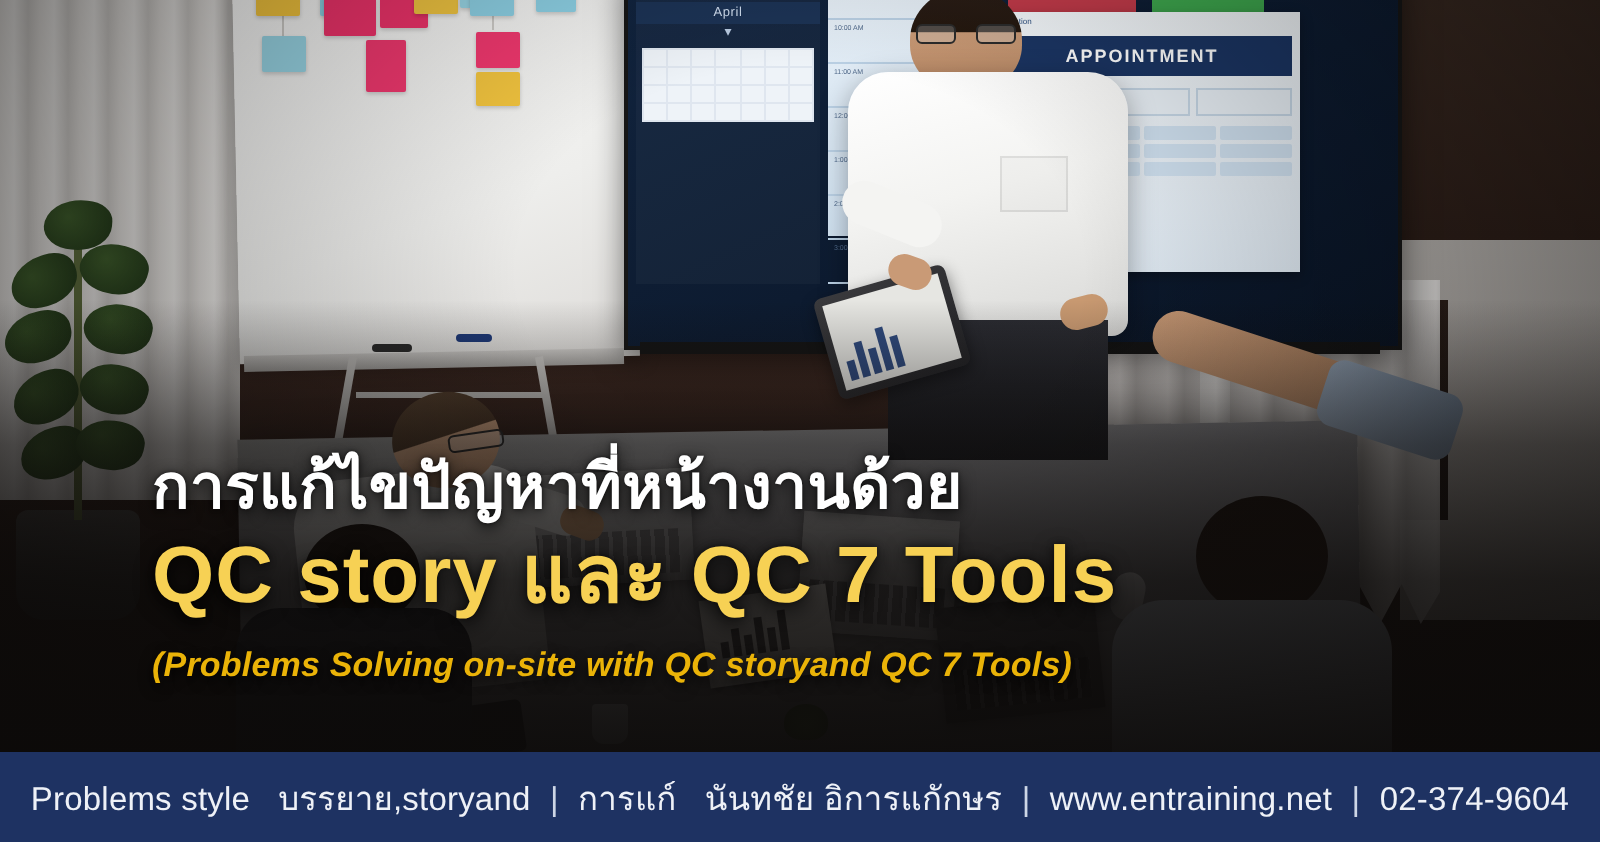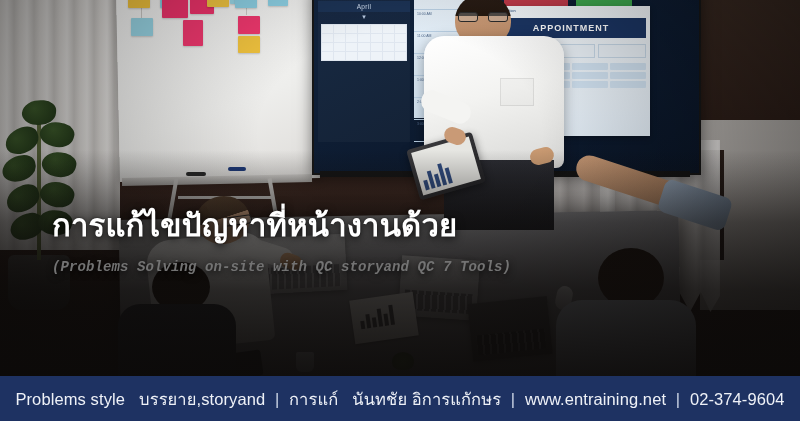--- a/index.html
+++ b/index.html
@@ -323,35 +323,35 @@
     position:absolute;inset:0;
     background:radial-gradient(ellipse at 50% 32%,rgba(0,0,0,0) 25%,rgba(0,0,0,.35) 70%,rgba(0,0,0,.6) 100%);
   }
   .dark-gradient{
     position:absolute;left:0;right:0;top:150px;height:226px;
     background:linear-gradient(180deg,rgba(12,10,9,0) 0%,rgba(12,10,9,.55) 32%,rgba(12,10,9,.82) 62%,rgba(12,10,9,.94) 100%);
   }
 
   
   .text-block{
-    position:absolute;left:0;right:0;top:212px;padding-left:52px;font-family:Liberation Mono, monospace;
+    position:absolute;left:0;right:0;top:228px;padding-left:76px;
   }
   .headline-th{
     margin:0;color:#ffffff;font-weight:bold;
     font-size:31px;line-height:1.06;letter-spacing:.2px;
     text-shadow:0 2px 8px rgba(0,0,0,.85),0 0 2px rgba(0,0,0,.6);
   }
   .headline-yellow{
     margin:6px 0 0 0;color:#F7D154;font-weight:bold;
     font-size:40px;line-height:1.05;letter-spacing:.5px;
     text-shadow:0 3px 10px rgba(0,0,0,.85),0 0 3px rgba(0,0,0,.55);
   }
   .subtitle{
-    margin:14px 0 0 0;color:#737373;font-style:italic;font-weight:bold;
-    font-size:14px;letter-spacing:.1px;
+    margin:14px 0 0 0;color:#eab308;font-style:italic;font-weight:bold;
+    font-size:17px;letter-spacing:.1px;
     text-shadow:0 2px 7px rgba(0,0,0,.9);
   }
 
   
   .footer{
     position:absolute;left:0;right:0;bottom:0;height:45px;
     background:#1E3262;
     display:flex;align-items:center;justify-content:center;
   }
   .footer-text{
@@ -550,20 +550,21 @@
 
     <div class="arm-ur"></div>
     <div class="sleeve-ur"></div>
 
     <div class="vignette"></div>
     <div class="dark-gradient"></div>
   </div>
 
   <div class="text-block">
     <h1 class="headline-th">การแก้ไขปัญหาที่หน้างานด้วย</h1>
+    <h2 class="headline-yellow">QC story และ QC 7 Tools</h2>
     <p class="subtitle">(Problems Solving on-site with QC storyand QC 7 Tools)</p>
   </div>
 
   <div class="footer">
     <div class="footer-text">
       <span>Problems style</span>
       <span>&nbsp;</span>
       <span>บรรยาย,storyand</span>
       <span class="footer-sep">|</span>
       <span>การแก์</span>

